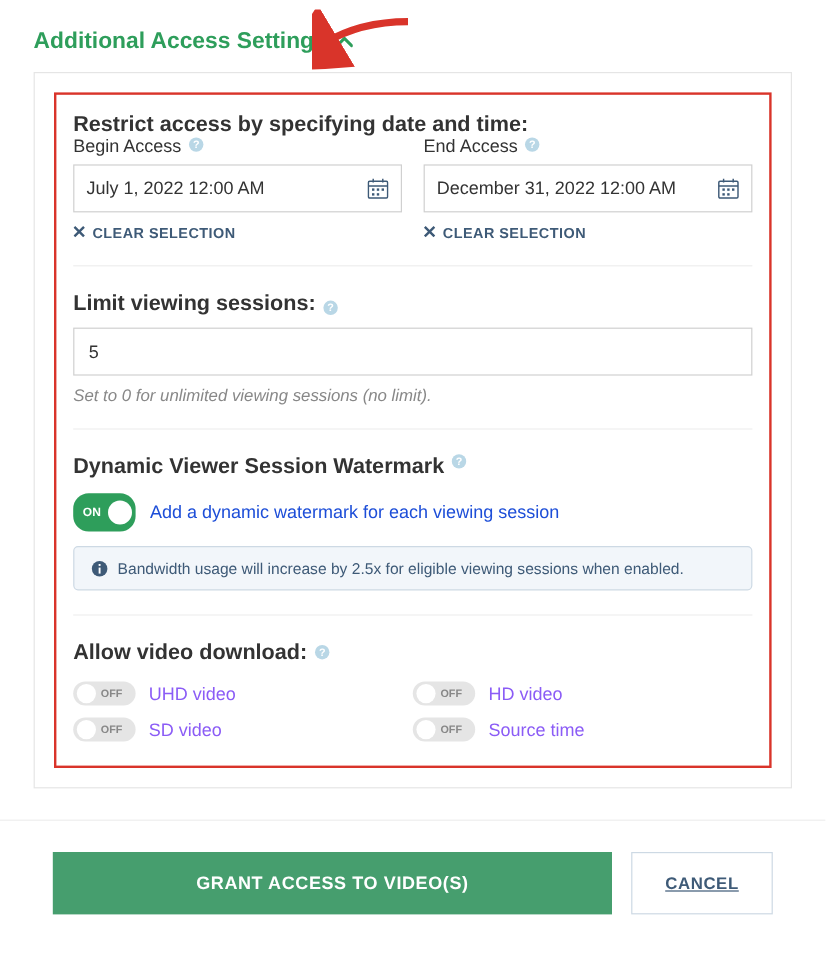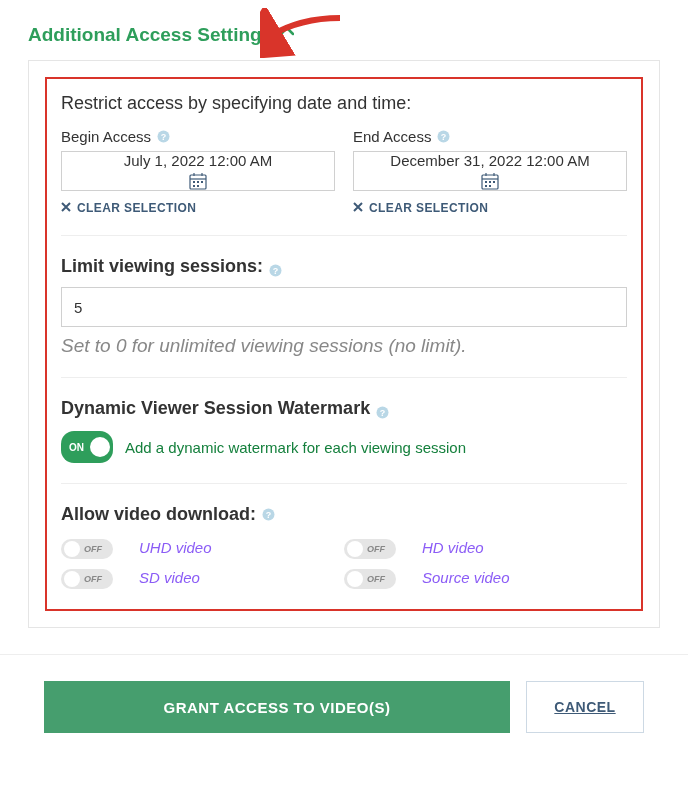--- a/index.html
+++ b/index.html
@@ -1,54 +1,54 @@
 <!DOCTYPE html>
 <html><head>
 <meta charset="utf-8">
 <style>
   * { box-sizing: border-box; margin: 0; padding: 0; font-family: -apple-system, BlinkMacSystemFont, "Segoe UI", Arial, sans-serif; }
   body { width: 688px; height: 795px; background: #fff; position: relative; }
-  .header { padding: 24px 28px 14px; display: flex; align-items: flex-start; }
+  .header { padding: 24px 28px 14px; display: flex; align-items: center; }
   .header-title { color: #2e9e5b; font-size: 19px; font-weight: 700; }
   .chev { margin-left: 8px; color: #2e9e5b; }
   .chev svg { display: block; }
   .arrow { position: absolute; left: 260px; top: 8px; }
   .arrow svg { display: block; }
   .card { border: 1px solid #e5e5e5; margin: 0 28px; }
   .inner { border: 2px solid #d9342a; margin: 16px; padding: 14px 14px 20px 14px; }
-  .section-title { color: #333; font-size: 18px; font-weight: 400; margin-bottom: 14px; }
+  .section-title { color: #333; font-size: 18px; font-weight: 700; margin-bottom: 0; }
   .row2 { display: flex; gap: 18px; }
   .col { flex: 1; }
-  .lbl { font-size: 15px; color: #333; margin-bottom: 6px; display: flex; align-items: center; }
+  .lbl { font-size: 15px; color: #333; margin-bottom: 6px; display: flex; }
   .help { color: #b9d7e6; margin-left: 6px; }
   .help svg { display: block; }
-  .input { border: 1px solid #d0d0d0; background: #fff; height: 40px; display: flex; align-items: center; padding: 0 10px; justify-content: space-between; flex-direction: column; }
+  .input { border: 1px solid #d0d0d0; background: #fff; height: 40px; display: flex; align-items: center; padding: 0 10px; justify-content: space-between; }
   .input span { font-size: 15px; color: #333; }
   .cal svg { display: block; color: #3e5a77; }
   .clear { margin-top: 10px; font-size: 12px; color: #3e5a77; font-weight: 700; letter-spacing: 0.4px; display: flex; cursor: pointer; }
   .clear .x { margin-right: 6px; }
   .divider { border-top: 1px solid #eee; margin: 20px 0; }
   .sessions-lbl { color: #333; font-size: 18px; font-weight: 700; margin-bottom: 10px; display: flex; align-items: flex-end; }
   .text-input { width: 100%; border: 1px solid #d0d0d0; height: 40px; padding: 0 12px; font-size: 15px; color: #333; }
-  .hint { font-size: 19px; color: #888; font-style: italic; margin-top: 8px; }
-  .wm-title { color: #333; font-size: 18px; font-weight: 700; margin-bottom: 12px; display: flex; align-items: flex-end; }
+  .hint { font-size: 14px; color: #888; font-style: italic; margin-top: 8px; }
+  .wm-title { color: #333; font-size: 18px; font-weight: 700; margin-bottom: 12px; display: flex; align-items: flex-start; }
   .toggle-row { display: flex; align-items: center; gap: 12px; margin-bottom: 12px; }
   .toggle-on { width: 52px; height: 26px; border-radius: 13px; background: #2e9e5b; display: flex; align-items: center; padding: 16px 3px; cursor: pointer; }
   .toggle-on .knob { width: 20px; height: 20px; border-radius: 10px; background: #fff; margin-left: auto; }
   .toggle-on .txt { color: #fff; font-size: 10px; font-weight: 700; margin-left: 5px; }
   .toggle-off { width: 52px; height: 20px; border-radius: 10px; background: #e5e5e5; display: flex; align-items: center; padding: 0 3px; cursor: pointer; }
   .toggle-off .knob { width: 16px; height: 16px; border-radius: 8px; background: #fff; }
   .toggle-off .txt { color: #888; font-size: 9px; font-weight: 700; margin-left: 4px; }
-  .wm-desc { font-size: 15px; color: #15803d; }
+  .wm-desc { font-size: 15px; color: #1d4ed8; }
   .banner { border: 1px solid #cdd9e4; background: #f2f6fa; border-radius: 4px; padding: 10px 14px; font-size: 13px; color: #3e5a77; display: flex; align-items: center; gap: 8px; }
   .info-ico svg { display: block; }
   .dl-title { color: #333; font-size: 18px; font-weight: 700; margin-bottom: 14px; display: flex; align-items: center; }
   .dl-grid { display: flex; flex-direction: column; gap: 10px; }
   .dl-row { display: flex; }
-  .dl-item { flex: 1; display: flex; align-items: flex-start; gap: 26px; font-style: italic; }
+  .dl-item { flex: 1; display: flex; align-items: center; gap: 11px; }
   .dl-item span.lbl2 { font-size: 15px; color: #8b5cf6; }
   .footer { border-top: 1px solid #eee; margin-top: 26px; padding: 26px 44px; display: flex; gap: 16px; }
   .btn-primary { flex: 1; height: 52px; background: #469e6e; color: #fff; border: none; font-size: 15px; font-weight: 700; letter-spacing: 0.5px; cursor: pointer; }
   .btn-secondary { width: 118px; height: 52px; background: #fff; border: 1px solid #cdd9e4; color: #3e5a77; font-size: 14px; font-weight: 700; letter-spacing: 0.5px; cursor: pointer; text-decoration: underline; }
 </style>
 </head>
 <body>
 
 <div class="header">
   <span class="header-title">Additional Access Settings</span>
@@ -168,20 +168,30 @@
           </svg>
         </span>
     </div>
     <div class="toggle-row">
       <div class="toggle-on">
         <span class="txt">ON</span>
         <span class="knob"></span>
       </div>
       <span class="wm-desc">Add a dynamic watermark for each viewing session</span>
     </div>
+    <div class="banner">
+      <span class="info-ico">
+          <svg width="14" height="14" viewBox="0 0 14 14">
+            <circle cx="7" cy="7" r="6.5" fill="#3e5a77"></circle>
+            <rect x="6.2" y="6" width="1.6" height="5" fill="#fff"></rect>
+            <rect x="6.2" y="3" width="1.6" height="1.6" fill="#fff"></rect>
+          </svg>
+        </span>
+      <span>Bandwidth usage will increase by 2.5x for eligible viewing sessions when enabled.</span>
+    </div>
 
     <div class="divider"></div>
 
     <div class="dl-title">
       <span>Allow video download:</span>
       <span class="help">
           <svg width="13" height="13" viewBox="0 0 13 13">
             <circle cx="6.5" cy="6.5" r="6" fill="#b9d7e6"></circle>
             <text x="6.5" y="9.5" font-size="9" font-weight="700" fill="#fff" text-anchor="middle">?</text>
           </svg>
@@ -210,21 +220,21 @@
               <span class="knob"></span>
               <span class="txt">OFF</span>
             </div>
           <span class="lbl2">SD video</span>
         </div>
         <div class="dl-item">
           <div class="toggle-off">
               <span class="knob"></span>
               <span class="txt">OFF</span>
             </div>
-          <span class="lbl2">Source video</span>
+          <span class="lbl2">Source time</span>
         </div>
       </div>
     </div>
 
   </div>
 </div>
 
 <div class="footer">
   <button class="btn-primary">GRANT ACCESS TO VIDEO(S)</button>
   <button class="btn-secondary">CANCEL</button>

